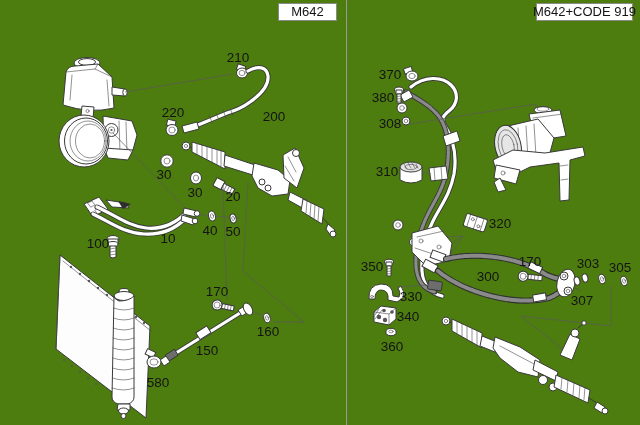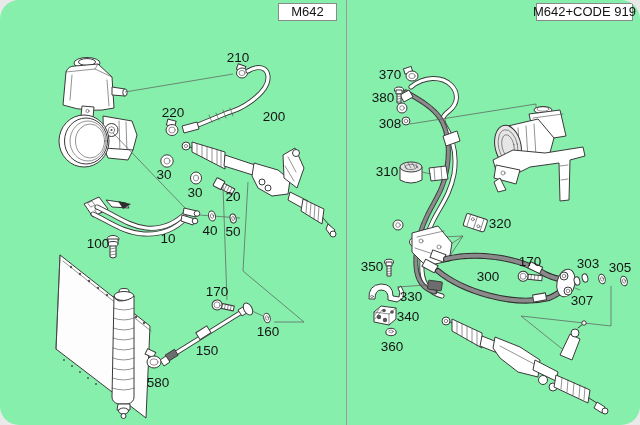--- a/index.html
+++ b/index.html
@@ -1,17 +1,17 @@
 <!DOCTYPE html>
 <html><head>
 <meta charset="utf-8">
 <style>
   html,body{margin:0;padding:0;background:#e9e9e9;}
-  .stage{width:640px;height:425px;background:#86efac;position:relative;overflow:hidden;
-         font-family:"Liberation Sans", sans-serif;border-radius:19px;}
+  .stage{width:640px;height:425px;background:#4d7c0f;position:relative;overflow:hidden;
+         font-family:"Liberation Sans", sans-serif;}
   svg{position:absolute;left:0;top:0;}
   .ln{fill:none;stroke:#3a3a3a;stroke-width:1;stroke-linecap:round;stroke-linejoin:round;}
   .thin{stroke-width:.6;stroke:#4a4a4a;}
   .fw{fill:#ffffff;stroke:#3a3a3a;stroke-width:1;stroke-linejoin:round;}
   .fl{fill:#fdfdfd;stroke:#3a3a3a;stroke-width:1;stroke-linejoin:round;}
   .fd{fill:#6d6d6d;stroke:#2e2e2e;stroke-width:.8;}
   .lead{fill:none;stroke:#5a5a5a;stroke-width:.7;}
   .po{fill:none;stroke:#3a3a3a;stroke-width:5;stroke-linecap:round;}
   .pi{fill:none;stroke:#ffffff;stroke-width:3.2;stroke-linecap:round;}
   .pd{fill:none;stroke:#8b8b8b;stroke-width:3.2;stroke-linecap:round;stroke-dasharray:2.5 1.4;}

